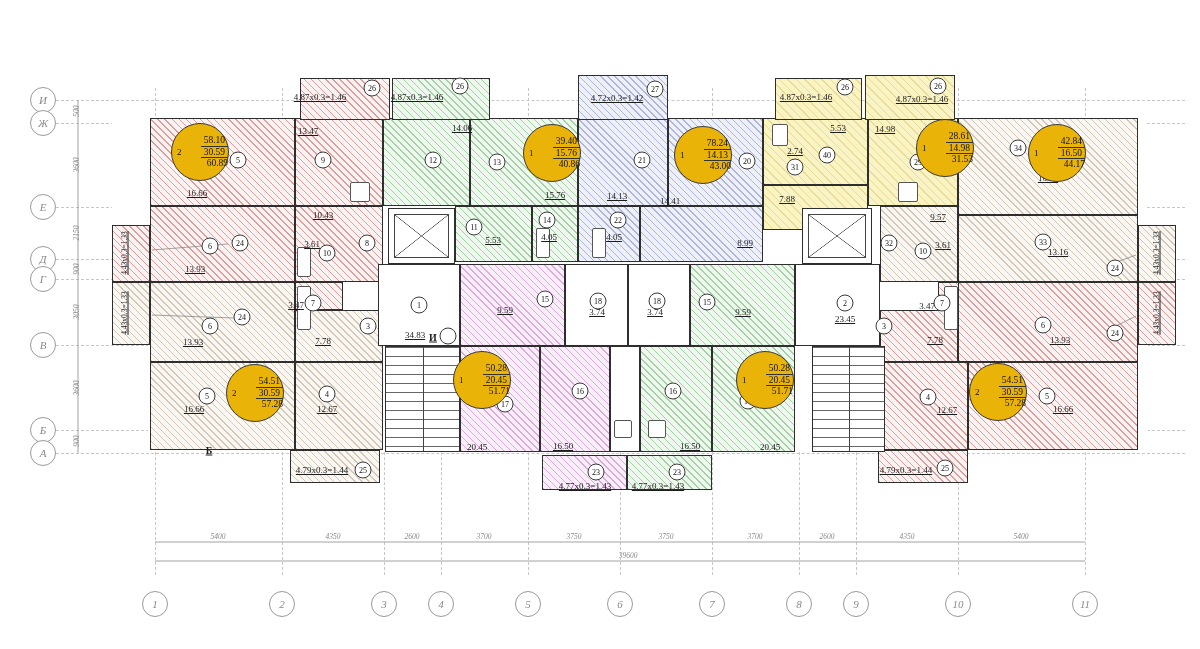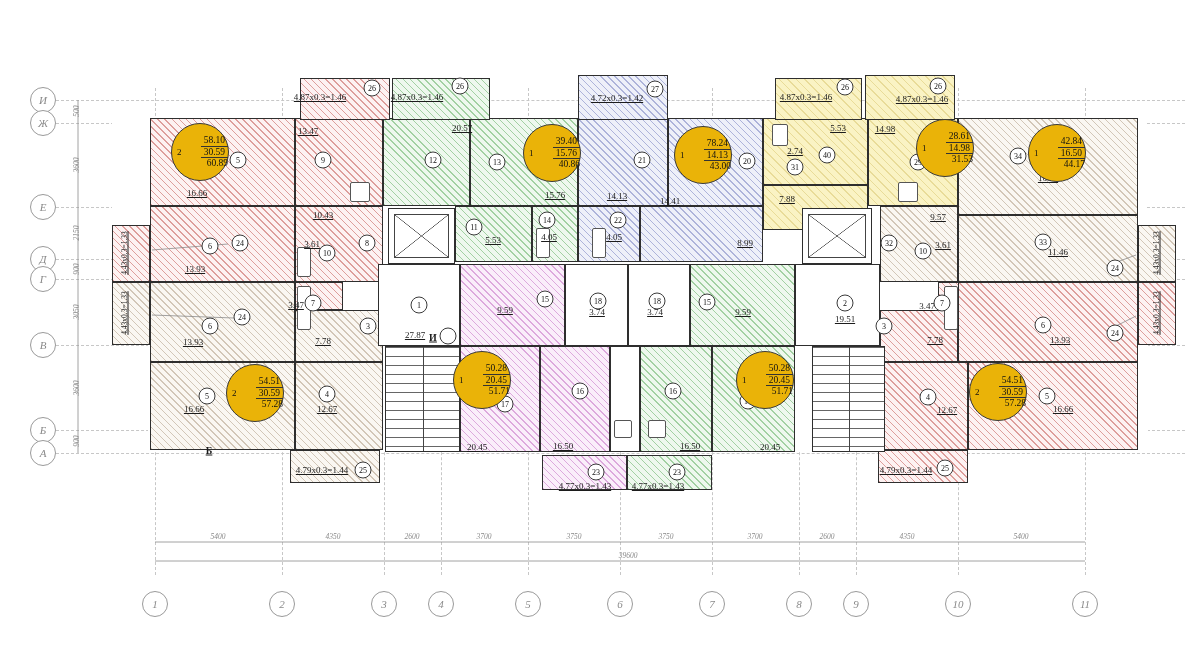--- a/index.html
+++ b/index.html
@@ -153,44 +153,44 @@
     <div class="fixture" style="left: 944px; top: 286px; width: 14px; height: 44px;"></div>
     <div class="fixture" style="left: 536px; top: 228px; width: 14px; height: 30px;"></div>
     <div class="fixture" style="left: 592px; top: 228px; width: 14px; height: 30px;"></div>
     <div class="fixture" style="left: 350px; top: 182px; width: 20px; height: 20px;"></div>
     <div class="fixture" style="left: 898px; top: 182px; width: 20px; height: 20px;"></div>
     <div class="fixture" style="left: 614px; top: 420px; width: 18px; height: 18px;"></div>
     <div class="fixture" style="left: 648px; top: 420px; width: 18px; height: 18px;"></div>
     <div class="fixture" style="left: 772px; top: 124px; width: 16px; height: 22px;"></div>
     <div class="lbl u" style="left: 197px; top: 193px;">16.66</div>
     <div class="lbl u" style="left: 308px; top: 131px;">13.47</div>
-    <div class="lbl u" style="left: 462px; top: 128px;">20.57</div>
+    <div class="lbl u" style="left: 462px; top: 128px;">14.06</div>
     <div class="lbl u" style="left: 555px; top: 195px;">15.76</div>
     <div class="lbl u" style="left: 617px; top: 196px;">14.13</div>
     <div class="lbl u" style="left: 670px; top: 201px;">14.41</div>
     <div class="lbl u" style="left: 838px; top: 128px;">5.53</div>
     <div class="lbl u" style="left: 885px; top: 129px;">14.98</div>
     <div class="lbl u" style="left: 795px; top: 151px;">2.74</div>
     <div class="lbl u" style="left: 1048px; top: 178px;">16.50</div>
     <div class="lbl u" style="left: 323px; top: 215px;">10.43</div>
     <div class="lbl u" style="left: 493px; top: 240px;">5.53</div>
     <div class="lbl u" style="left: 549px; top: 237px;">4.05</div>
     <div class="lbl u" style="left: 614px; top: 237px;">4.05</div>
     <div class="lbl u" style="left: 745px; top: 243px;">8.99</div>
     <div class="lbl u" style="left: 787px; top: 199px;">7.88</div>
     <div class="lbl u" style="left: 938px; top: 217px;">9.57</div>
     <div class="lbl u" style="left: 943px; top: 245px;">3.61</div>
-    <div class="lbl u" style="left: 1058px; top: 252px;">11.46</div>
+    <div class="lbl u" style="left: 1058px; top: 252px;">13.16</div>
     <div class="lbl u" style="left: 312px; top: 244px;">3.61</div>
     <div class="lbl u" style="left: 195px; top: 269px;">13.93</div>
     <div class="lbl u" style="left: 193px; top: 342px;">13.93</div>
     <div class="lbl u" style="left: 296px; top: 305px;">3.47</div>
     <div class="lbl u" style="left: 927px; top: 306px;">3.47</div>
-    <div class="lbl u" style="left: 415px; top: 335px;">27.87</div>
-    <div class="lbl u" style="left: 845px; top: 319px;">19.51</div>
+    <div class="lbl u" style="left: 415px; top: 335px;">34.83</div>
+    <div class="lbl u" style="left: 845px; top: 319px;">23.45</div>
     <div class="lbl u" style="left: 505px; top: 310px;">9.59</div>
     <div class="lbl u" style="left: 743px; top: 312px;">9.59</div>
     <div class="lbl u" style="left: 597px; top: 312px;">3.74</div>
     <div class="lbl u" style="left: 655px; top: 312px;">3.74</div>
     <div class="lbl u" style="left: 323px; top: 341px;">7.78</div>
     <div class="lbl u" style="left: 935px; top: 340px;">7.78</div>
     <div class="lbl u" style="left: 1060px; top: 340px;">13.93</div>
     <div class="lbl u" style="left: 194px; top: 409px;">16.66</div>
     <div class="lbl u" style="left: 327px; top: 409px;">12.67</div>
     <div class="lbl u" style="left: 947px; top: 410px;">12.67</div>
@@ -216,21 +216,21 @@
     <div class="lbl u sec" style="left: 209px; top: 450px;">Б</div>
     <div class="mark" style="left: 238px; top: 160px;">5</div>
     <div class="mark" style="left: 323px; top: 160px;">9</div>
     <div class="mark" style="left: 433px; top: 160px;">12</div>
     <div class="mark" style="left: 497px; top: 162px;">13</div>
     <div class="mark" style="left: 642px; top: 160px;">21</div>
     <div class="mark" style="left: 747px; top: 161px;">20</div>
     <div class="mark" style="left: 827px; top: 155px;">40</div>
     <div class="mark" style="left: 795px; top: 167px;">31</div>
     <div class="mark" style="left: 918px; top: 162px;">29</div>
-    <div class="mark" style="left: 1018px; top: 156px;">34</div>
+    <div class="mark" style="left: 1018px; top: 148px;">34</div>
     <div class="mark" style="left: 372px; top: 88px;">26</div>
     <div class="mark" style="left: 460px; top: 86px;">26</div>
     <div class="mark" style="left: 655px; top: 89px;">27</div>
     <div class="mark" style="left: 845px; top: 87px;">26</div>
     <div class="mark" style="left: 938px; top: 86px;">26</div>
     <div class="mark" style="left: 367px; top: 243px;">8</div>
     <div class="mark" style="left: 474px; top: 227px;">11</div>
     <div class="mark" style="left: 547px; top: 220px;">14</div>
     <div class="mark" style="left: 618px; top: 220px;">22</div>
     <div class="mark" style="left: 210px; top: 246px;">6</div>

